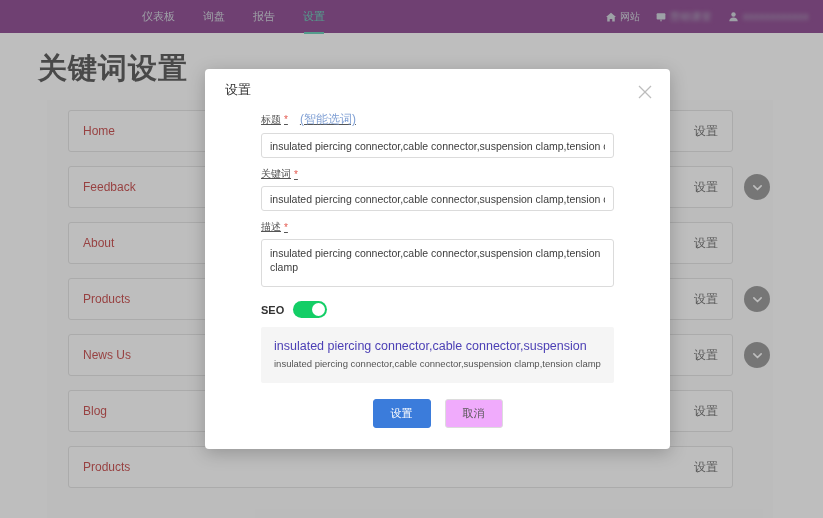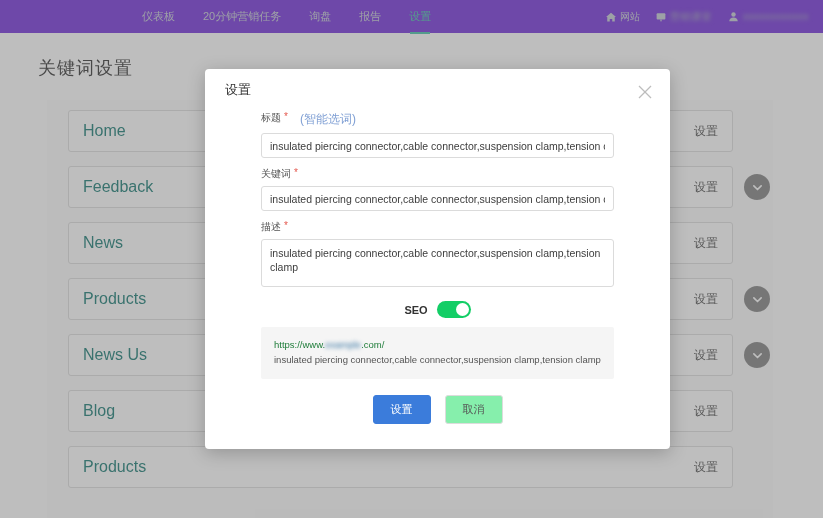--- a/index.html
+++ b/index.html
@@ -10,21 +10,21 @@
     background: #ffffff;
   }
 
   
   .page { position: relative; width: 823px; height: 518px; }
 
   
   .topnav {
     position: absolute; left: 0; top: 0;
     width: 823px; height: 33px;
-    background: #6d28d9;
+    background: #701a75;
     display: flex; align-items: center;
     z-index: 5;
   }
   .nav-left { display: flex; align-items: center; margin-left: 128px; }
   .nav-item {
     position: relative;
     color: #c4cad4;
     font-size: 11px;
     padding: 0 14px;
     line-height: 33px;
@@ -60,41 +60,41 @@
     letter-spacing: .5px;
   }
 
   
   .content {
     position: absolute; left: 0; top: 33px;
     width: 823px; height: 485px;
     background: #ffffff;
   }
   .page-title {
-    position: absolute; left: 38px; top: 23px;
-    font-size: 18px; color: #2b2b2b; font-weight: 400;
+    position: absolute; left: 38px; top: 16px;
+    font-size: 29px; color: #2b2b2b; font-weight: 700;
     letter-spacing: 1px;
   }
   .panel {
     position: absolute; left: 47px; top: 67px;
     width: 726px; height: 430px;
     background: #fbfbfb;
   }
   .row {
     position: absolute;
     left: 21px;
     width: 665px; height: 42px;
     background: #ffffff;
     border: 1px solid #dcdcdc;
     border-radius: 3px;
     display: flex; align-items: center;
     justify-content: space-between;
     padding: 0 14px;
   }
-  .row-label { font-size: 16px; color: #0f766e; }
+  .row-label { font-size: 12px; color: #b91c1c; }
   .row-btn {
     font-size: 12px; color: #444;
     cursor: pointer;
   }
   .chev {
     position: absolute;
     left: 697px;
     width: 26px; height: 26px;
     border-radius: 50%;
     background: #7d7d7d;
@@ -132,21 +132,21 @@
     position: absolute; right: 18px; top: 16px;
     width: 14px; height: 14px;
     cursor: pointer; opacity: .55;
   }
   .modal-body { padding: 0 56px 0 56px; }
 
   .fld { margin-bottom: 9px; }
   .fld-label {
     font-size: 10px; color: #555;
     margin-bottom: 5px;
-    display: flex; align-items: flex-start;
+    display: flex; align-items: center; text-decoration: underline;
   }
   .req { color: #e4584e; margin-left: 3px; font-size: 10px; }
   .hint-link {
     color: #7f9fd4; font-size: 12px; margin-left: 12px;
     cursor: pointer;
     filter: blur(0.35px);
   }
   .fld-input {
     width: 100%; height: 25px;
     border: 1px solid #dbdbdb; border-radius: 3px;
@@ -160,21 +160,21 @@
     width: 100%; height: 48px;
     border: 1px solid #dbdbdb; border-radius: 3px;
     font-size: 10.5px; color: #3c3c3c;
     padding: 6px 8px;
     line-height: 14px;
     font-family: "Liberation Sans", sans-serif;
     resize: none; outline: none;
     background: #fff;
   }
 
-  .seo-row { display: flex; align-items: center; margin: 10px 0 9px 0; justify-content: center; }
+  .seo-row { display: flex; align-items: center; margin: 10px 0 9px 0; }
   .seo-label { font-size: 11px; color: #333; margin-right: 9px; font-weight: 600; }
   .toggle {
     width: 34px; height: 17px; border-radius: 9px;
     background: #13ce66;
     position: relative; cursor: pointer;
   }
   .toggle .knob {
     position: absolute; right: 2px; top: 2px;
     width: 13px; height: 13px; border-radius: 50%;
     background: #fff;
@@ -210,21 +210,21 @@
   }
   .btn {
     font-size: 11px;
     padding: 6px 17px;
     border-radius: 3px;
     cursor: pointer;
     border: 1px solid transparent;
     font-family: "Liberation Sans", sans-serif;
   }
   .btn-primary { background: #3b7cdb; color: #fff; border-color: #3b7cdb; }
-  .btn-ghost { background: #86efac; color: #555; border-color: #dcdcdc; }
+  .btn-ghost { background: #f0abfc; color: #555; border-color: #dcdcdc; }
 </style>
 </head>
 <body>
 
 <div class="page">
 
   <div class="content">
     <div class="page-title">关键词设置</div>
     <div class="panel" id="rows-panel">
         <div class="row" style="top: 10px;">
@@ -234,21 +234,21 @@
         <div class="row" style="top: 66px;">
           <div class="row-label">Feedback</div>
           <div class="row-btn">设置</div>
         </div>
         <div class="chev" style="top: 74px;">
           <svg width="13" height="13" viewBox="0 0 16 16">
             <path d="M3.5 6 L8 10.5 L12.5 6" fill="none" stroke="#ffffff" stroke-width="2" stroke-linecap="round" stroke-linejoin="round"></path>
           </svg>
         </div>
         <div class="row" style="top: 122px;">
-          <div class="row-label">News</div>
+          <div class="row-label">About</div>
           <div class="row-btn">设置</div>
         </div>
         <div class="row" style="top: 178px;">
           <div class="row-label">Products</div>
           <div class="row-btn">设置</div>
         </div>
         <div class="chev" style="top: 186px;">
           <svg width="13" height="13" viewBox="0 0 16 16">
             <path d="M3.5 6 L8 10.5 L12.5 6" fill="none" stroke="#ffffff" stroke-width="2" stroke-linecap="round" stroke-linejoin="round"></path>
           </svg>
@@ -269,21 +269,20 @@
         <div class="row" style="top: 346px;">
           <div class="row-label">Products</div>
           <div class="row-btn">设置</div>
         </div>
       </div>
   </div>
 
   <div class="topnav">
     <div class="nav-left" id="nav-left">
         <div class="nav-item">仪表板</div>
-        <div class="nav-item">20分钟营销任务</div>
         <div class="nav-item">询盘</div>
         <div class="nav-item">报告</div>
         <div class="nav-item active">设置</div>
       </div>
     <div class="nav-right">
       <div class="nav-r-item">
         <span class="ico">
           <svg width="10" height="10" viewBox="0 0 16 16">
               <path fill="#c4cad4" d="M8 1L0 8h2v7h4v-4h4v4h4V8h2z"></path>
             </svg>
@@ -352,25 +351,21 @@
       </div>
 
       <div class="seo-row">
         <span class="seo-label">SEO</span>
         <span class="toggle">
           <span class="knob"></span>
         </span>
       </div>
 
       <div class="preview">
-        <div class="pv-url">
-          <span>https://www.</span>
-            <span class="blurdom">example</span>
-            <span>.com/</span>
-        </div>
+        <div class="pv-title">insulated piercing connector,cable connector,suspension</div>
         <div class="pv-desc">insulated piercing connector,cable connector,suspension clamp,tension clamp</div>
       </div>
 
       <div class="modal-foot">
         <button class="btn btn-primary">设置</button>
         <button class="btn btn-ghost">取消</button>
       </div>
 
     </div>
   </div>

